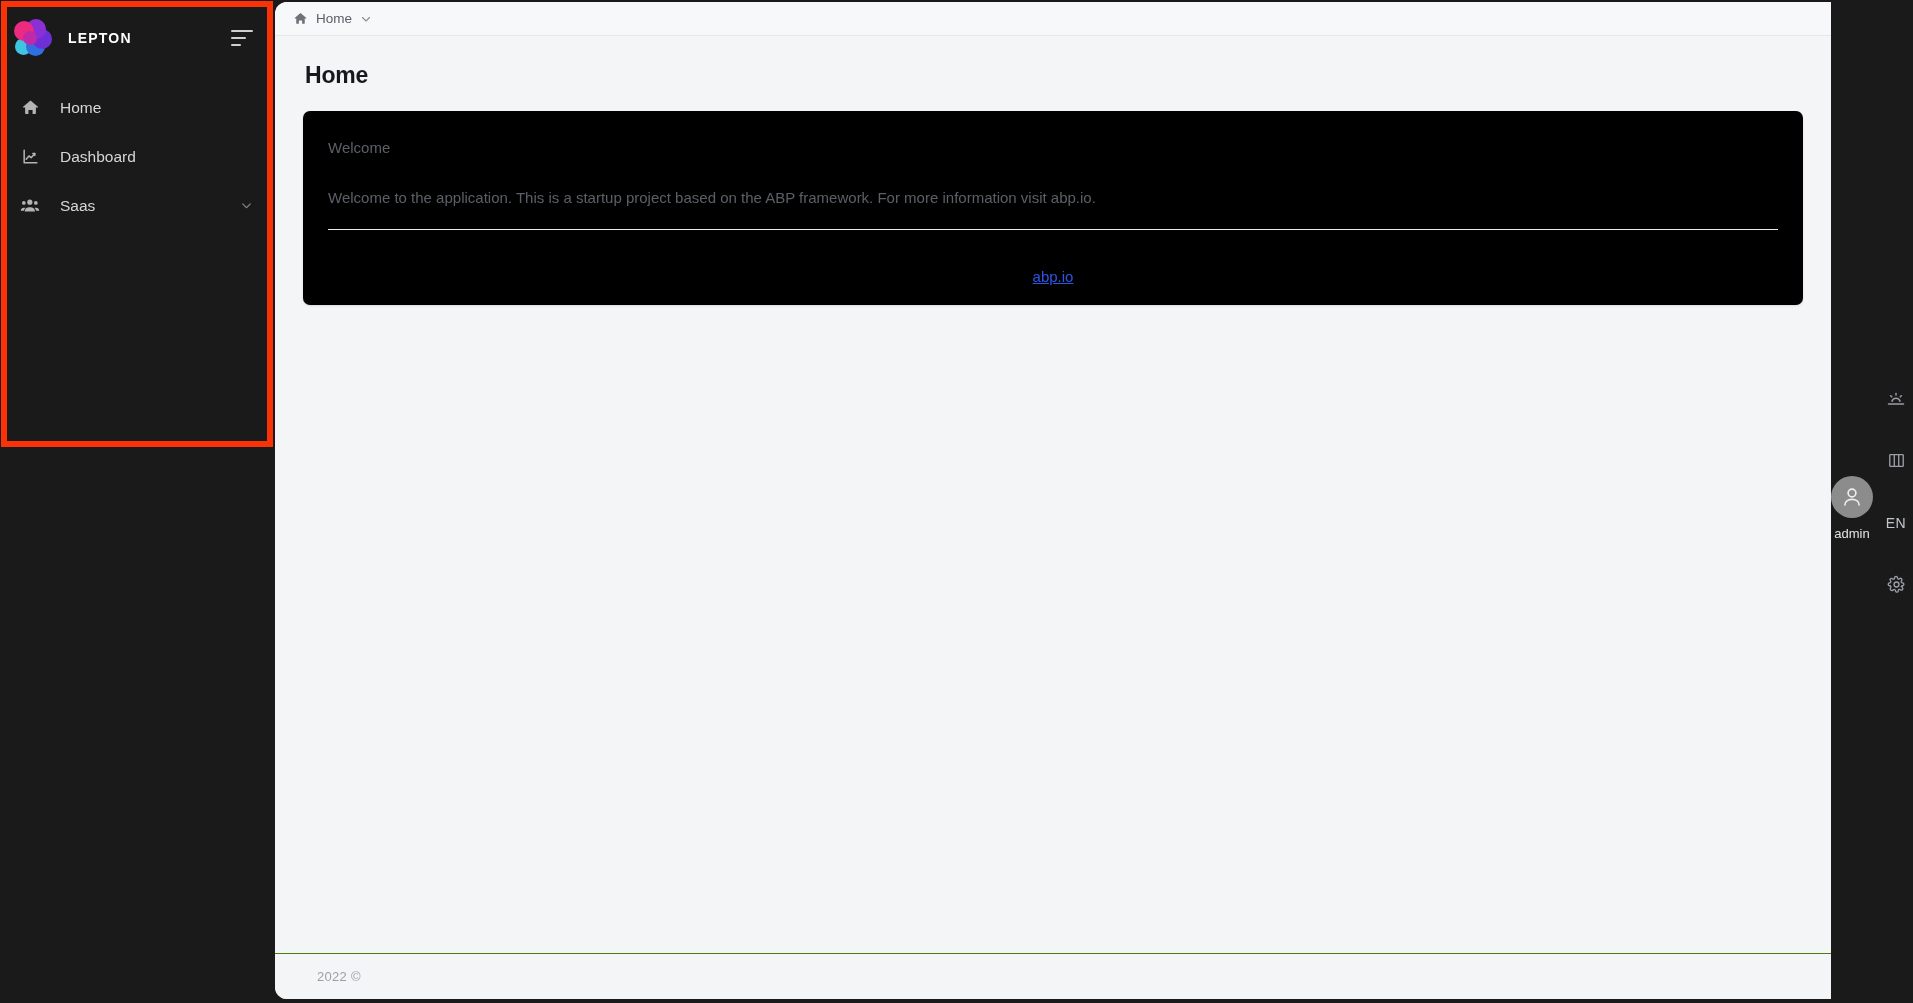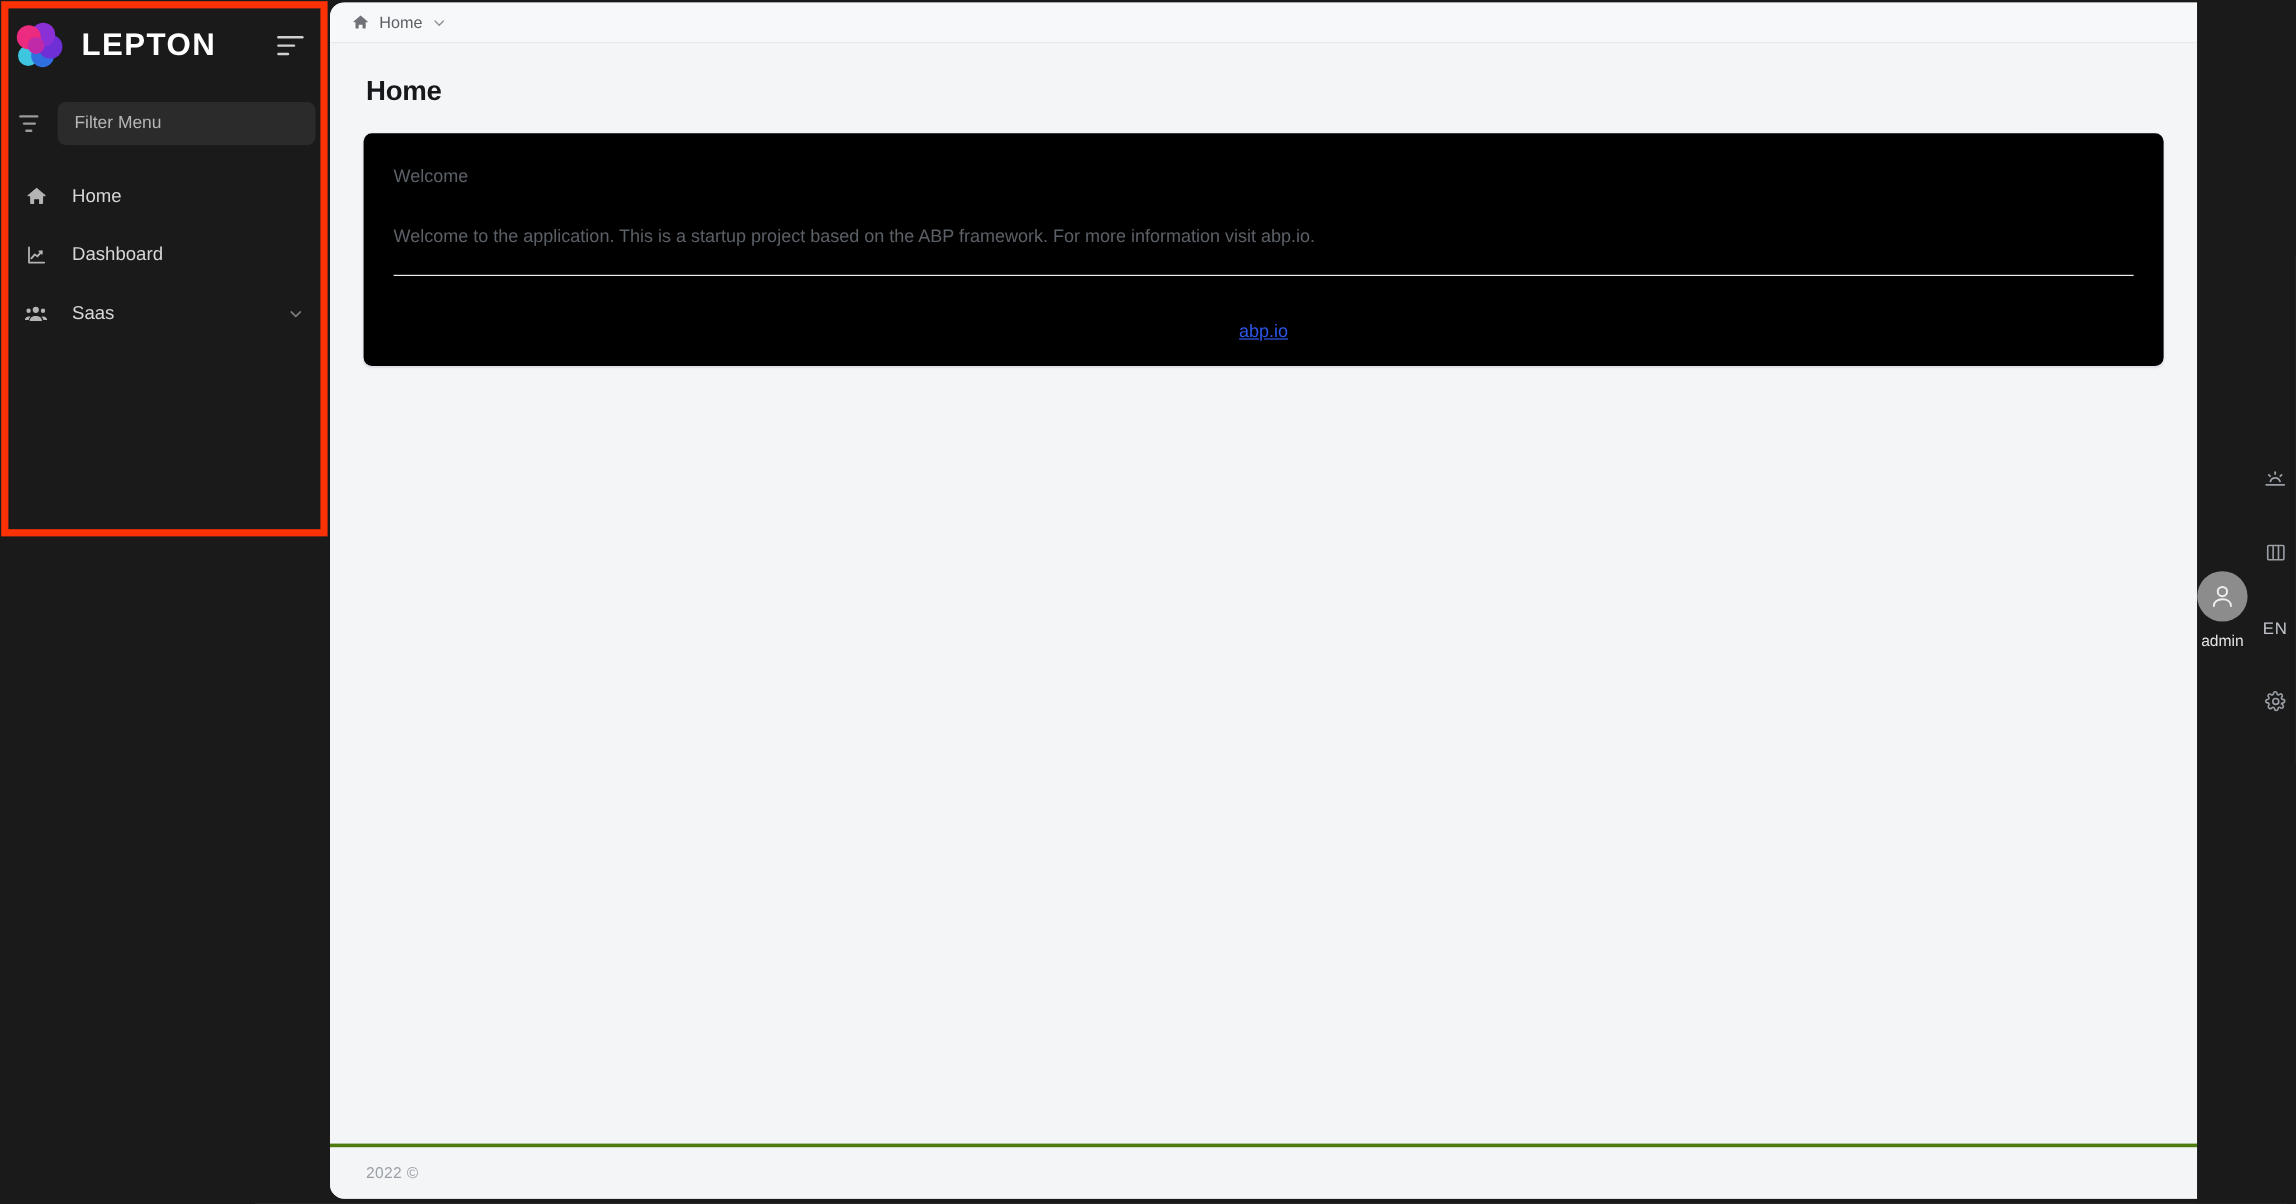--- a/index.html
+++ b/index.html
@@ -51,21 +51,21 @@
   }
   .lp1 { width: 20px; height: 20px; left: 0px;  top: 2px;  background: #ec2a7f; }
   .lp2 { width: 20px; height: 20px; left: 12px; top: 0px;  background: #8b2fd6; }
   .lp3 { width: 20px; height: 20px; left: 18px; top: 10px; background: #6f2fd6; }
   .lp4 { width: 19px; height: 19px; left: 12px; top: 18px; background: #2f6fe0; }
   .lp5 { width: 17px; height: 17px; left: 1px;  top: 19px; background: #3ec6e0; }
   .lp6 { width: 14px; height: 14px; left: 9px;  top: 12px; background: #c02aa8; }
 
   .logo-text {
     color: #ffffff;
-    font-size: 26px;
+    font-size: 14px;
     font-weight: 700;
     letter-spacing: 1.2px;
     margin-left: 16px;
     flex: 1 1 auto;
     white-space: nowrap;
   }
 
   .hamburger-toggle {
     width: 22px;
     height: 16px;
@@ -293,24 +293,24 @@
     color: #2d56e8;
     font-size: 15px;
     text-decoration: underline;
     cursor: pointer;
   }
 
   .footer-bar {
     height: 46px;
     min-height: 46px;
     background: #f4f5f7;
-    border-top: 3px solid #4d7c0f;
-    display: flex;
-    align-items: center;
-    padding: 0 30px;
+    border-top: 1px solid #4d7c0f;
+    display: flex;
+    align-items: center;
+    padding: 0 42px;
   }
   .footer-text {
     font-size: 13px;
     color: #9aa0a6;
     letter-spacing: 0.3px;
   }
 
   
   .right-rail {
     position: absolute;
@@ -390,28 +390,20 @@
         <span class="lp6"></span>
       </div>
       <div class="logo-text">LEPTON</div>
       <div class="hamburger-toggle">
         <i></i>
           <i></i>
           <i></i>
       </div>
     </div>
 
-    <div class="filter-row">
-      <div class="filter-icon">
-        <i></i>
-          <i></i>
-          <i></i>
-      </div>
-      <input class="filter-input" type="text" placeholder="Filter Menu" style="">
-    </div>
 
     <nav class="nav-list">
 
       <a class="nav-item">
         <span class="nav-icon">
           <svg width="19" height="19" viewBox="0 0 24 24" fill="currentColor">
             <path d="M12 3.2 2.6 11.1c-.35.3-.14.9.33.9H5.2v7.4c0 .5.4.9.9.9h3.3v-5h5.2v5h3.3c.5 0 .9-.4.9-.9V12h2.27c.47 0 .68-.6.33-.9L12 3.2z"></path>
           </svg>
         </span>
         <span class="nav-label">Home</span>

